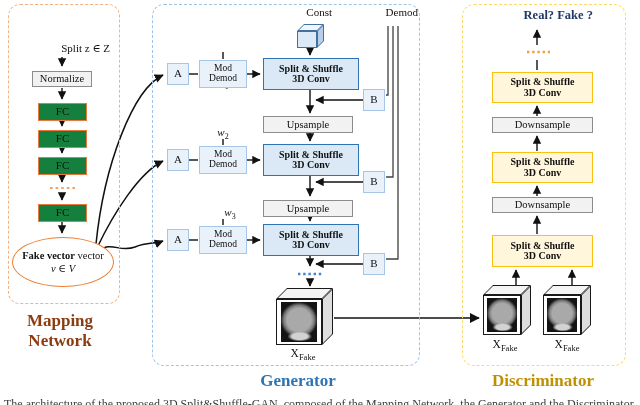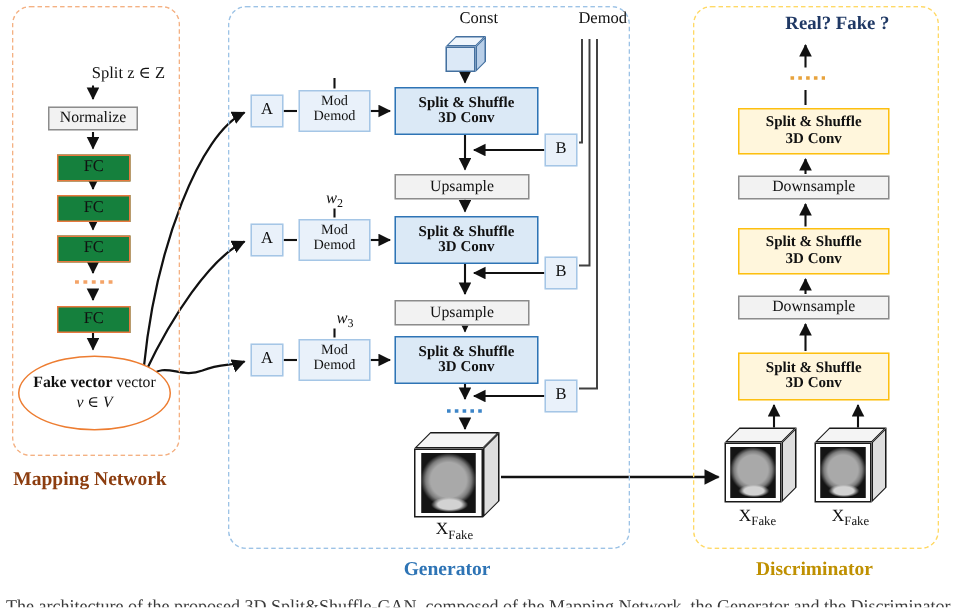--- a/index.html
+++ b/index.html
@@ -19,21 +19,21 @@
   .fc{background:#15803d;border:1.2px solid #e8793e;font-size:11px;}
   .bluebox{background:#e9f1fa;border:1.2px solid #a5c6e6;font-size:11px;}
   .conv{background:#dbe9f6;border:1.5px solid #2e74b5;font-weight:bold;font-size:10px;
         flex-direction:column;}
   .dconv{background:#fff6dc;border:1.5px solid #fdbf10;font-weight:bold;font-size:10px;
         flex-direction:column;}
   .moddemod{flex-direction:column;font-size:9.5px;line-height:1.05;}
   .ellipse{position:absolute;border:1.3px solid #ed7d31;border-radius:50%;
         display:flex;flex-direction:column;align-items:center;justify-content:center;
         font-size:10.5px;line-height:1.25;background:#fff;}
-  .seclabel{position:absolute;font-weight:bold;font-size:13px;text-align:center;}
+  .seclabel{position:absolute;font-weight:bold;font-size:17px;text-align:center;}
   .small{font-size:11px;}
   .wlab{position:absolute;font-style:italic;font-size:11px;text-align:center;width:20px;}
   .wlab sub{font-size:8px;font-style:normal;}
   .xlab{position:absolute;font-size:11.5px;text-align:center;}
   .xlab sub{font-size:8.5px;}
   
   .cube{position:absolute;}
   .cube .face{position:absolute;box-sizing:border-box;border:1.1px solid #1a1a1a;}
   .cube .top{transform:skewX(-45deg);transform-origin:0 100%;background:#f4f4f4;}
   .cube .right{transform:skewY(-45deg);transform-origin:0 0;background:#dedede;}

